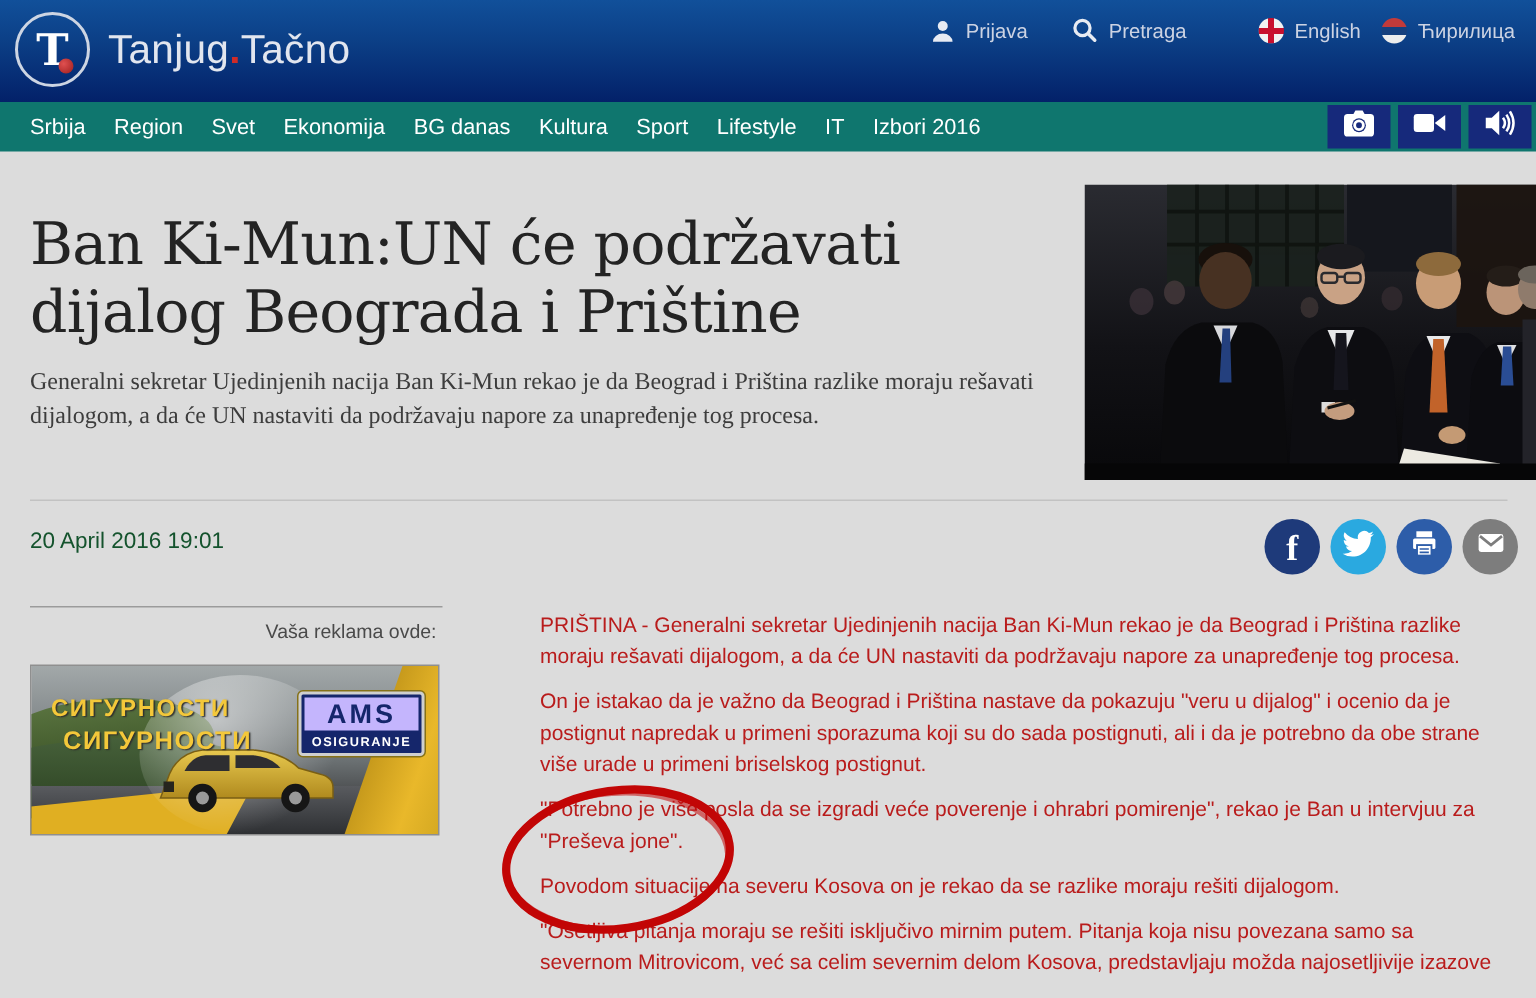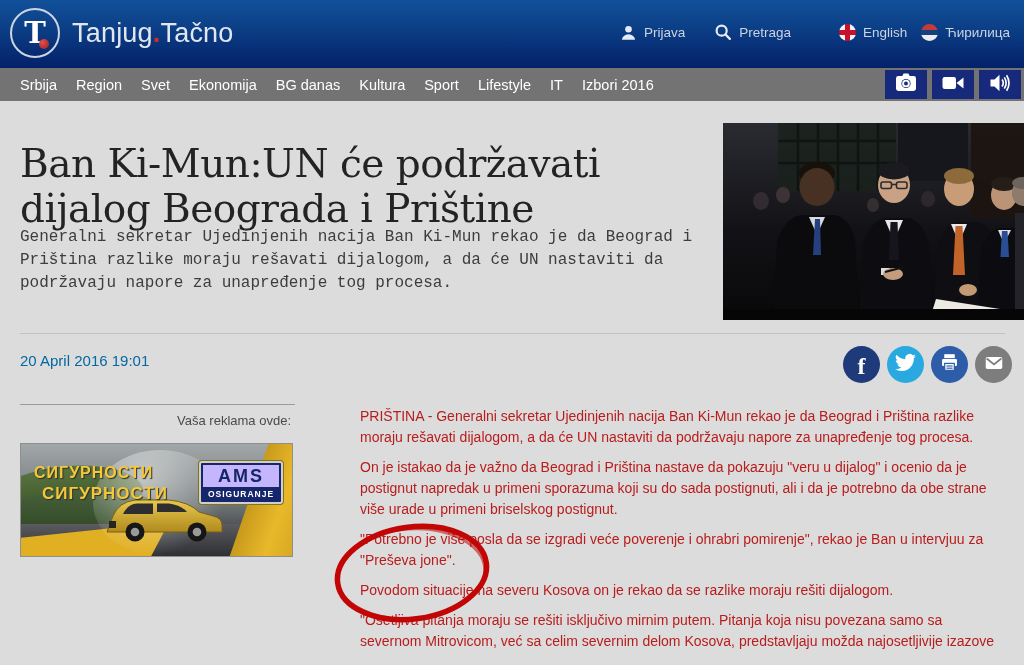--- a/index.html
+++ b/index.html
@@ -11,49 +11,49 @@
   .tophdr{position:relative;height:68px;
     background:linear-gradient(180deg,#11509a 0%,#0b3d84 45%,#032169 100%);}
   .logo{position:absolute;left:10px;top:8px;display:flex;align-items:center;cursor:pointer;}
   .logo-circle{position:relative;width:46px;height:46px;border:2.5px solid #cdd5e3;
     border-radius:50%;display:flex;align-items:center;justify-content:center;}
   .logo-t{font-family:"DejaVu Serif",serif;font-weight:bold;font-size:29px;color:#fff;line-height:1;}
   .logo-dot{position:absolute;left:27px;top:29px;width:10px;height:10px;border-radius:50%;
     background:radial-gradient(circle at 35% 35%,#e05050,#9c1d1d);}
   .logo-text{margin-left:12px;font-size:27px;color:#e2e6ef;letter-spacing:.2px;}
   .logo-text .sep{color:#cf2b28;font-weight:bold;}
-  .hdr-menu{position:absolute;right:14px;top:12px;height:40px;display:flex;align-items:center;
+  .hdr-menu{position:absolute;right:14px;top:0;height:40px;display:flex;align-items:center;
     color:#ccd3e3;font-size:13.5px;}
   .hdr-item{display:flex;align-items:center;gap:7px;cursor:pointer;}
   .hdr-item svg{display:block;}
   .gap-a{margin-right:29px;} .gap-b{margin-right:48px;} .gap-c{margin-right:14px;}
   .flag{width:17px;height:17px;border-radius:50%;flex:0 0 auto;}
   .flag-uk{background-color:#f2f2f2;
     background-image:linear-gradient(0deg,transparent 38%,#c8102e 38% 62%,transparent 62%),
                      linear-gradient(90deg,transparent 38%,#c8102e 38% 62%,transparent 62%);}
   .flag-rs{background:linear-gradient(180deg,#c23a3a 0 34%,#16407e 34% 67%,#ededed 67%);}
 
   
-  .nav{position:relative;height:33px;background:#737373;}
+  .nav{position:relative;height:33px;background:#0f766e;}
   .nav-items{position:absolute;left:20px;top:0;height:33px;display:flex;align-items:center;gap:19px;}
   .nav-items a{color:#fff;font-size:14.5px;font-weight:500;text-decoration:none;cursor:pointer;white-space:nowrap;}
   .nav-media{position:absolute;right:3px;top:2px;display:flex;gap:5px;}
   .media-btn{width:42px;height:29px;background:#16297b;display:flex;align-items:center;
     justify-content:center;cursor:pointer;}
 
   
   .main{position:relative;height:416px;}
   .headline{position:absolute;left:20px;top:14px;width:650px;max-width:650px;
     font-family:"DejaVu Serif",serif;font-size:39px;line-height:45px;color:#232323;
     letter-spacing:-.5px;font-weight:500;}
-  .lead{position:absolute;left:20px;top:109px;max-width:675px;
-    font-family:Liberation Mono, monospace;font-size:16px;line-height:23px;color:#3d3d3d;}
+  .lead{position:absolute;left:20px;top:126px;max-width:675px;
+    font-family:Liberation Serif, serif;font-size:16px;line-height:23px;color:#3d3d3d;}
   .photo{position:absolute;left:723px;top:22px;width:301px;height:197px;}
   .divider{position:absolute;left:20px;top:232px;width:985px;height:1px;background:#c2c2c2;}
-  .date{position:absolute;left:20px;top:251px;font-size:15px;color:#0369a1;}
+  .date{position:absolute;left:20px;top:251px;font-size:15px;color:#14532d;}
   .social{position:absolute;right:12px;top:245px;display:flex;gap:7px;}
   .soc{width:37px;height:37px;border-radius:50%;display:flex;align-items:center;
     justify-content:center;cursor:pointer;}
   .soc-fb{background:#1e3a7a;} .soc-tw{background:#2aa9e0;}
   .soc-pr{background:#2d5da9;} .soc-em{background:#7d7d7d;}
   .soc-fb span{color:#fff;font-size:24px;font-weight:bold;font-family:"Liberation Serif",serif;
     position:relative;top:2px;}
 
   .side-divider{position:absolute;left:20px;top:303px;width:275px;height:1px;background:#9b9b9b;}
   .ad-label{position:absolute;left:20px;top:312px;width:271px;text-align:right;

